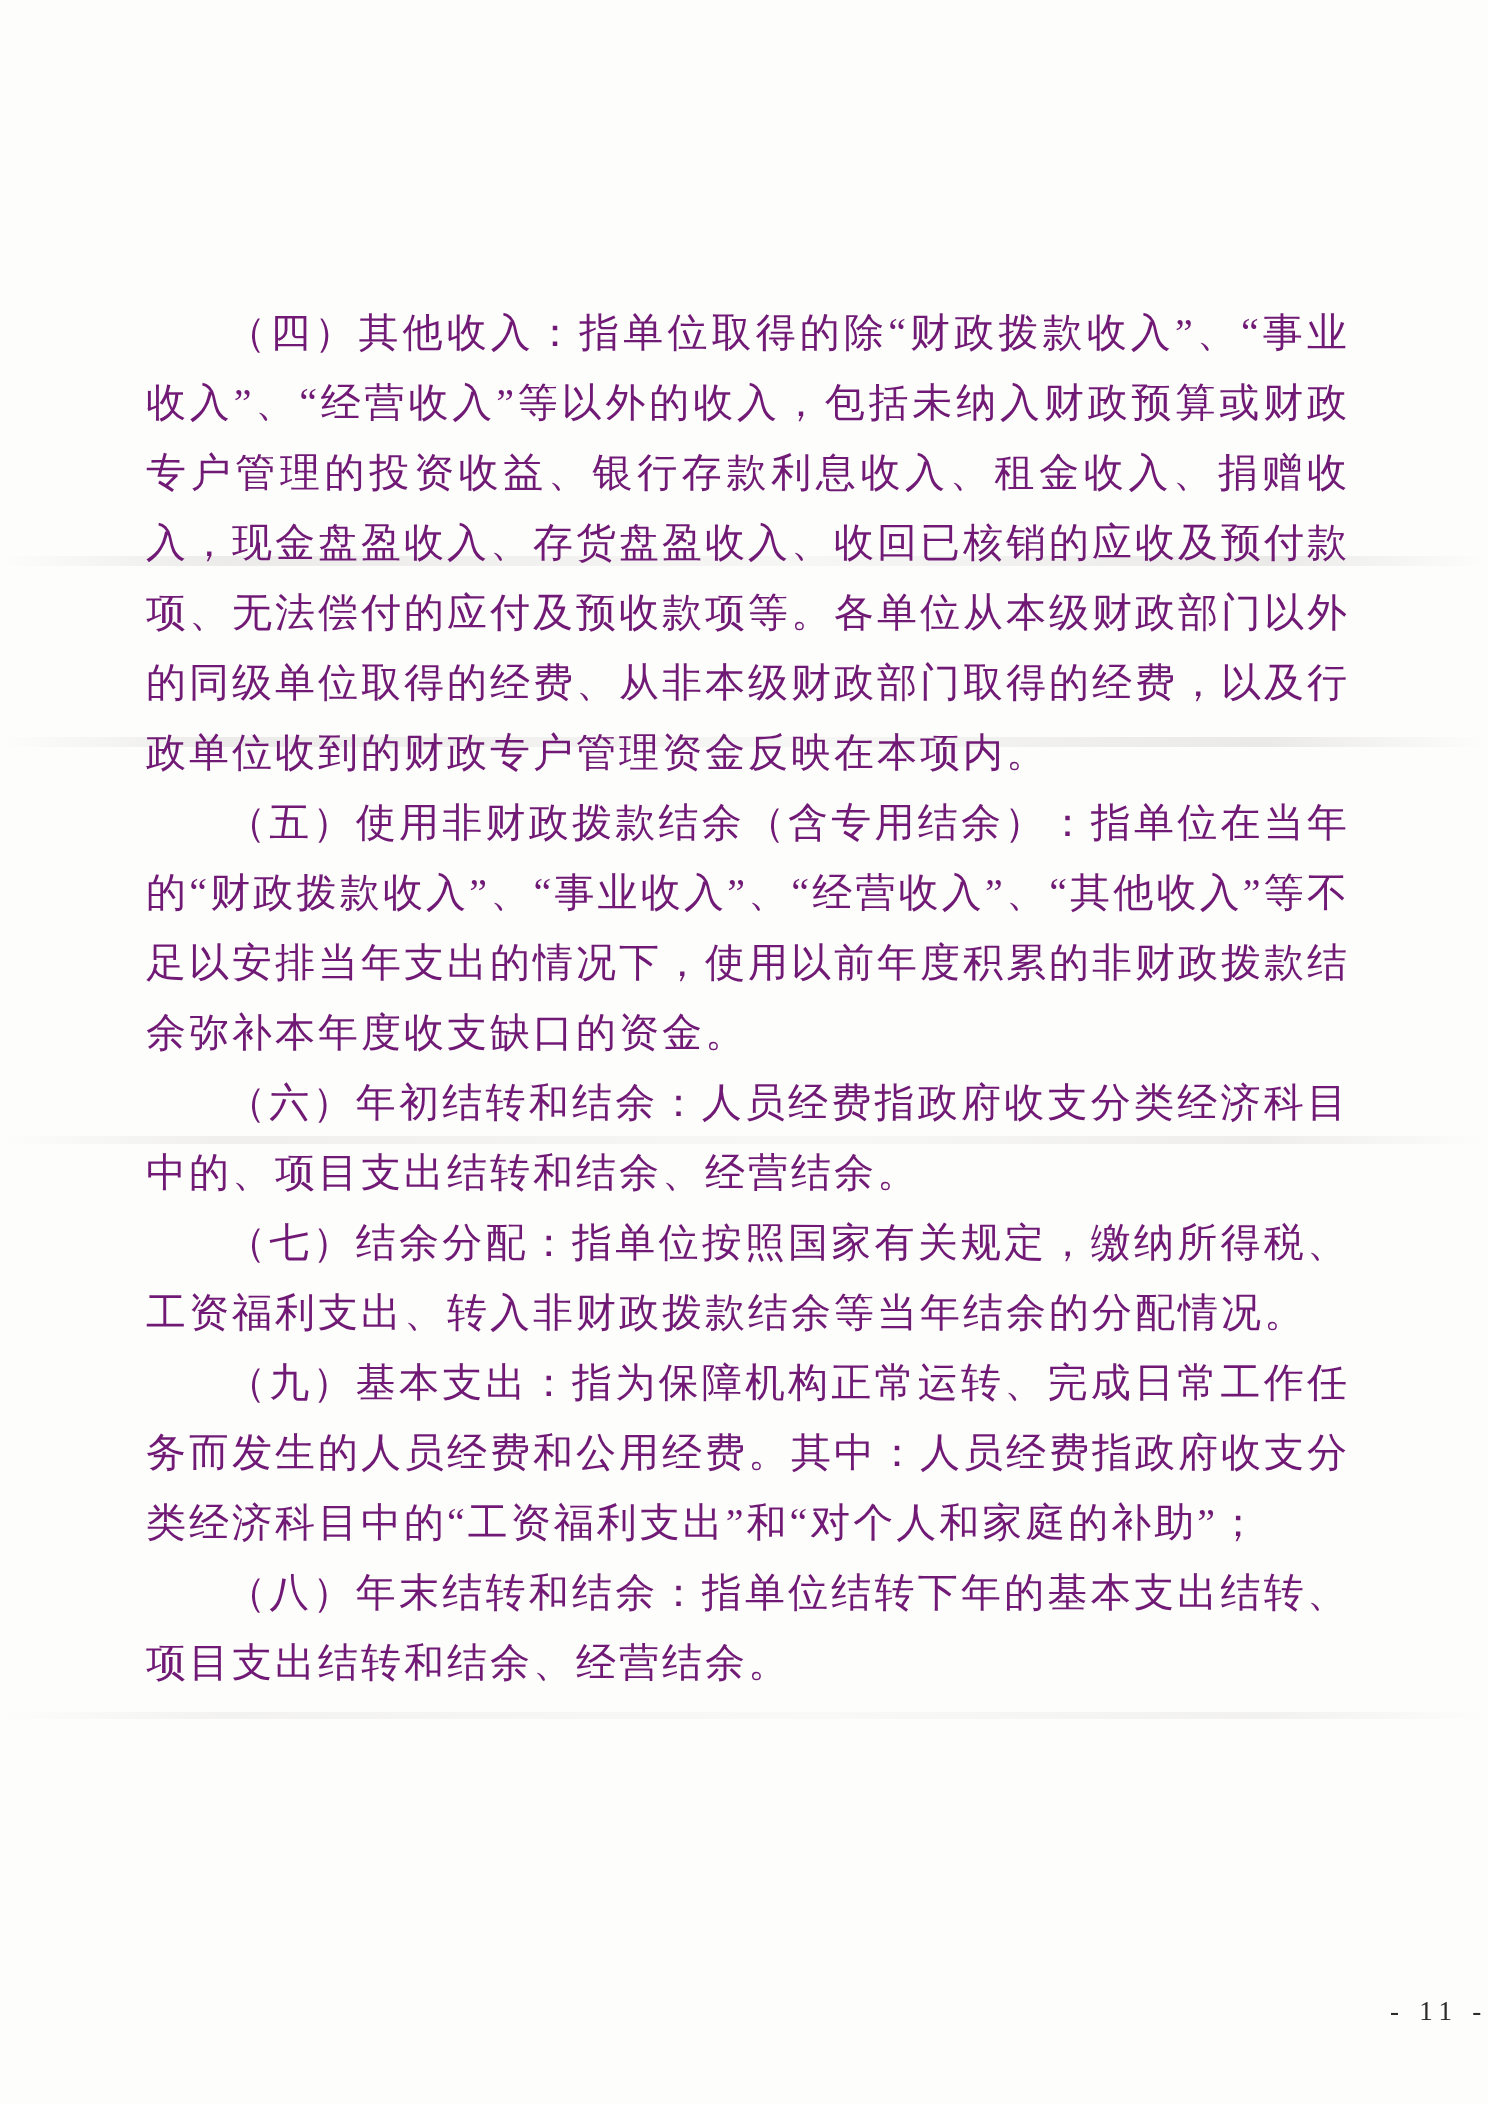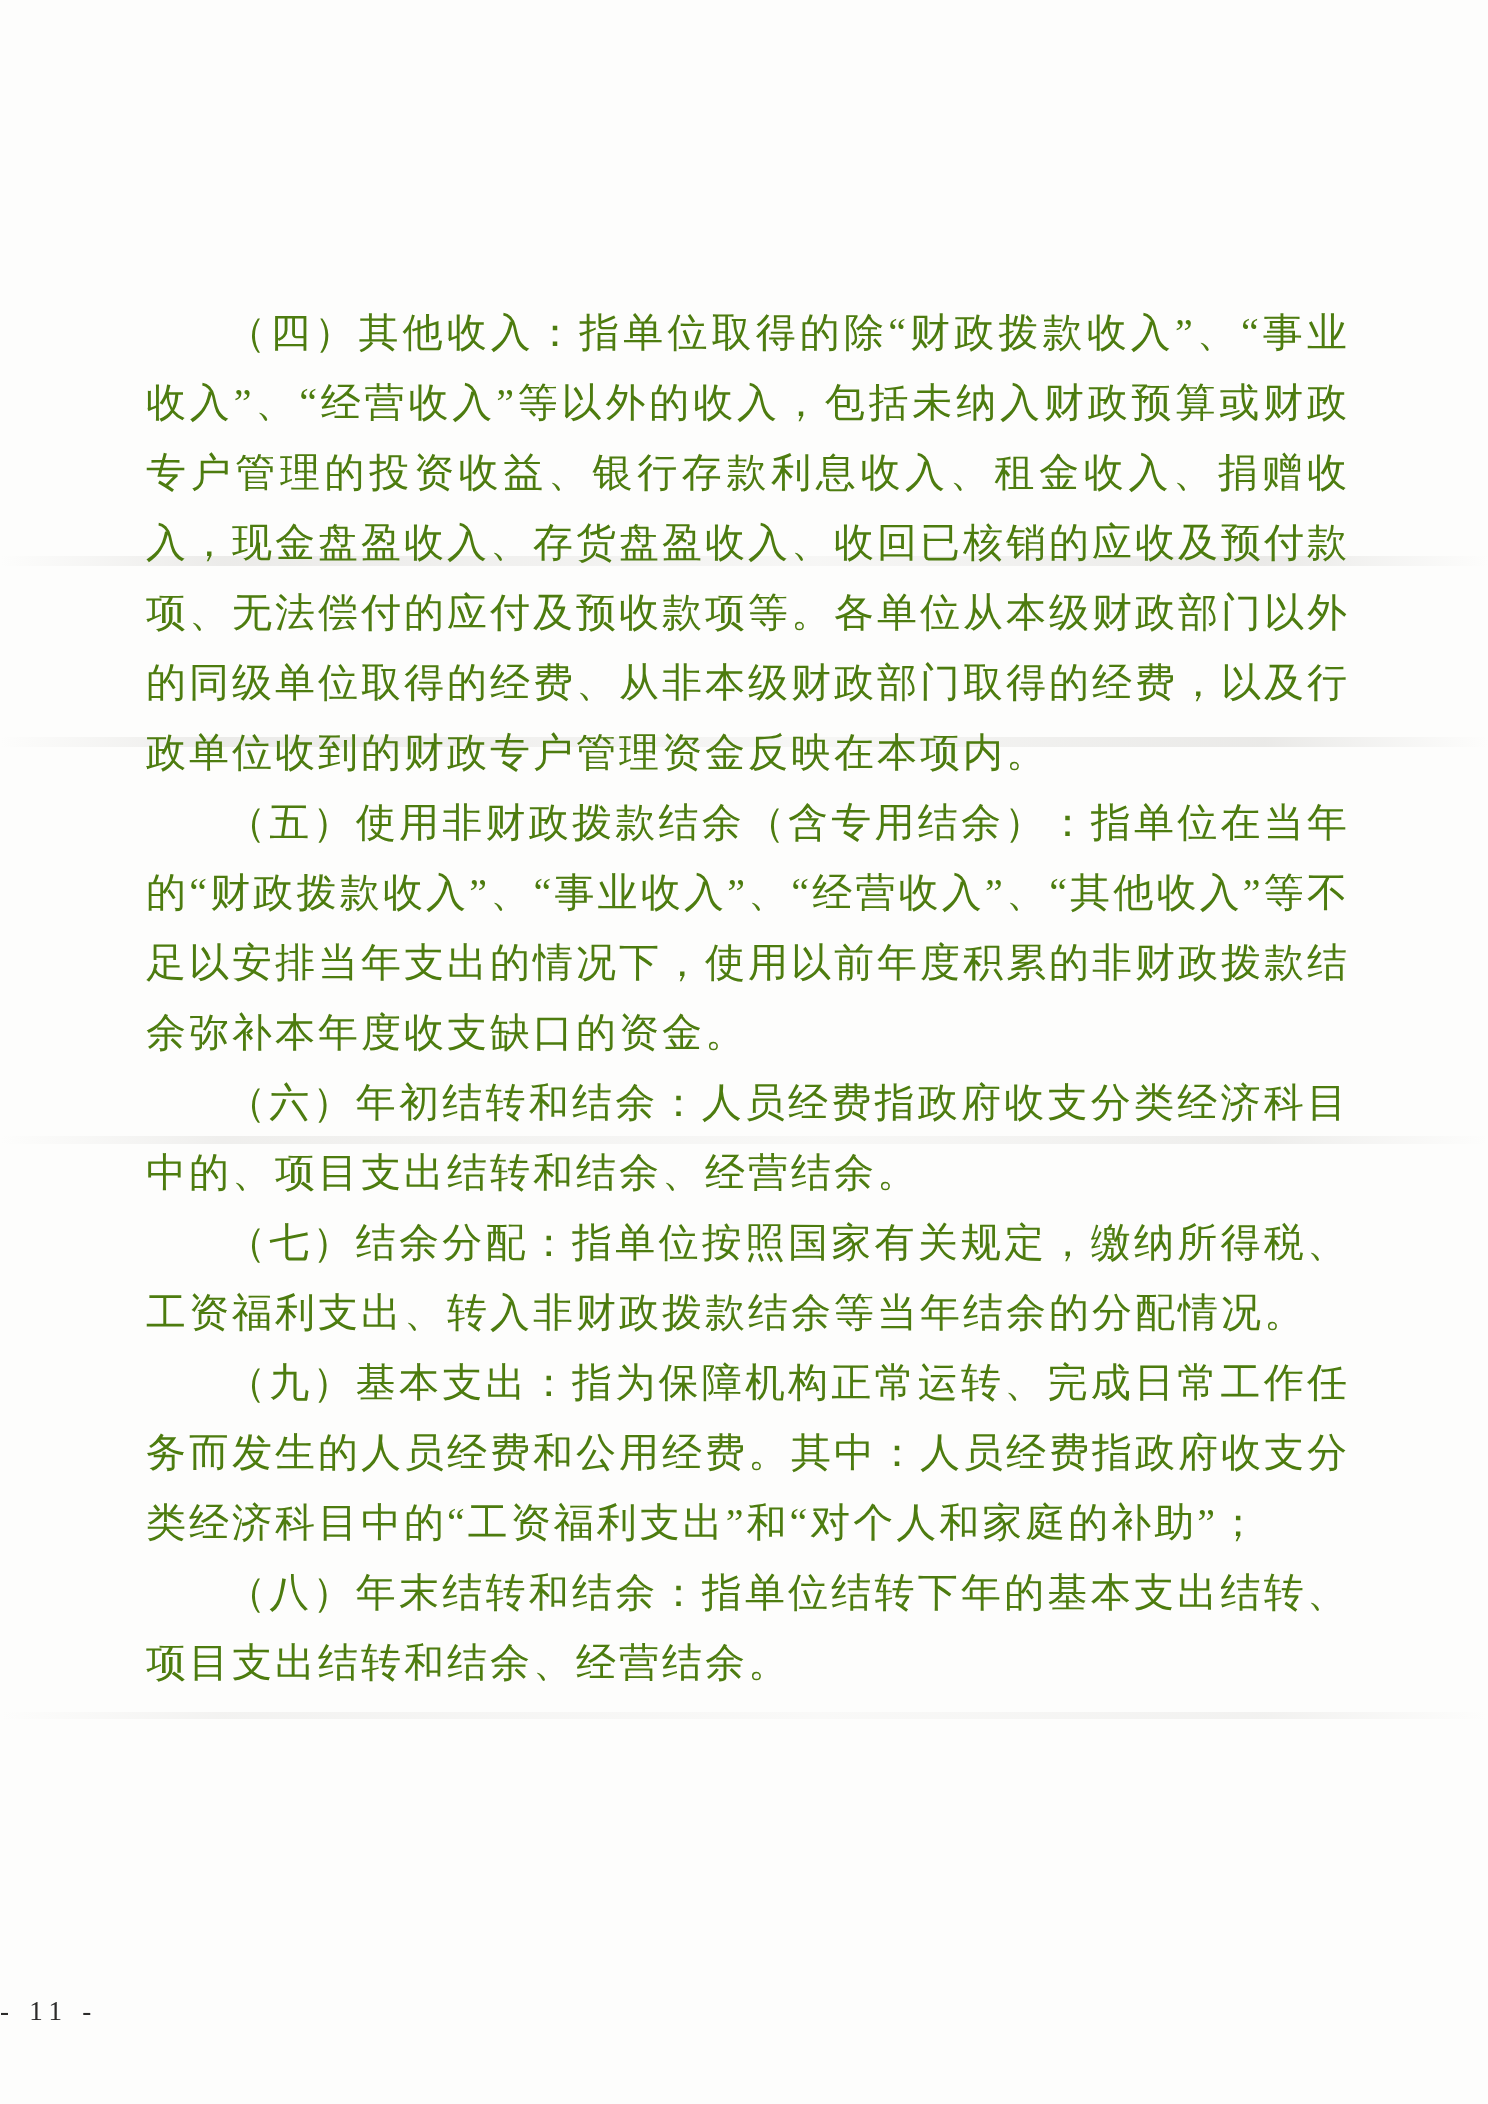--- a/index.html
+++ b/index.html
@@ -39,28 +39,28 @@
     text-align: justify;
     text-justify: inter-ideograph;
   }
   .content p {
     margin: 0;
     font-size: 40px;
     line-height: 70px;
     letter-spacing: 0.075em;
     text-indent: 2em;
     font-weight: 500;
-    color: #4d7c0f;
+    color: #701a75;
   }
   .page-footer {
     position: absolute;
     left: 0;
     right: 0;
     top: 1996px;
-    text-align: left;
+    text-align: right;
   }
   .page-footer span {
     font-size: 27px;
     letter-spacing: 0.25em;
     color: #2c2b2a;
   }
 </style>
 </head>
 <body>
 

